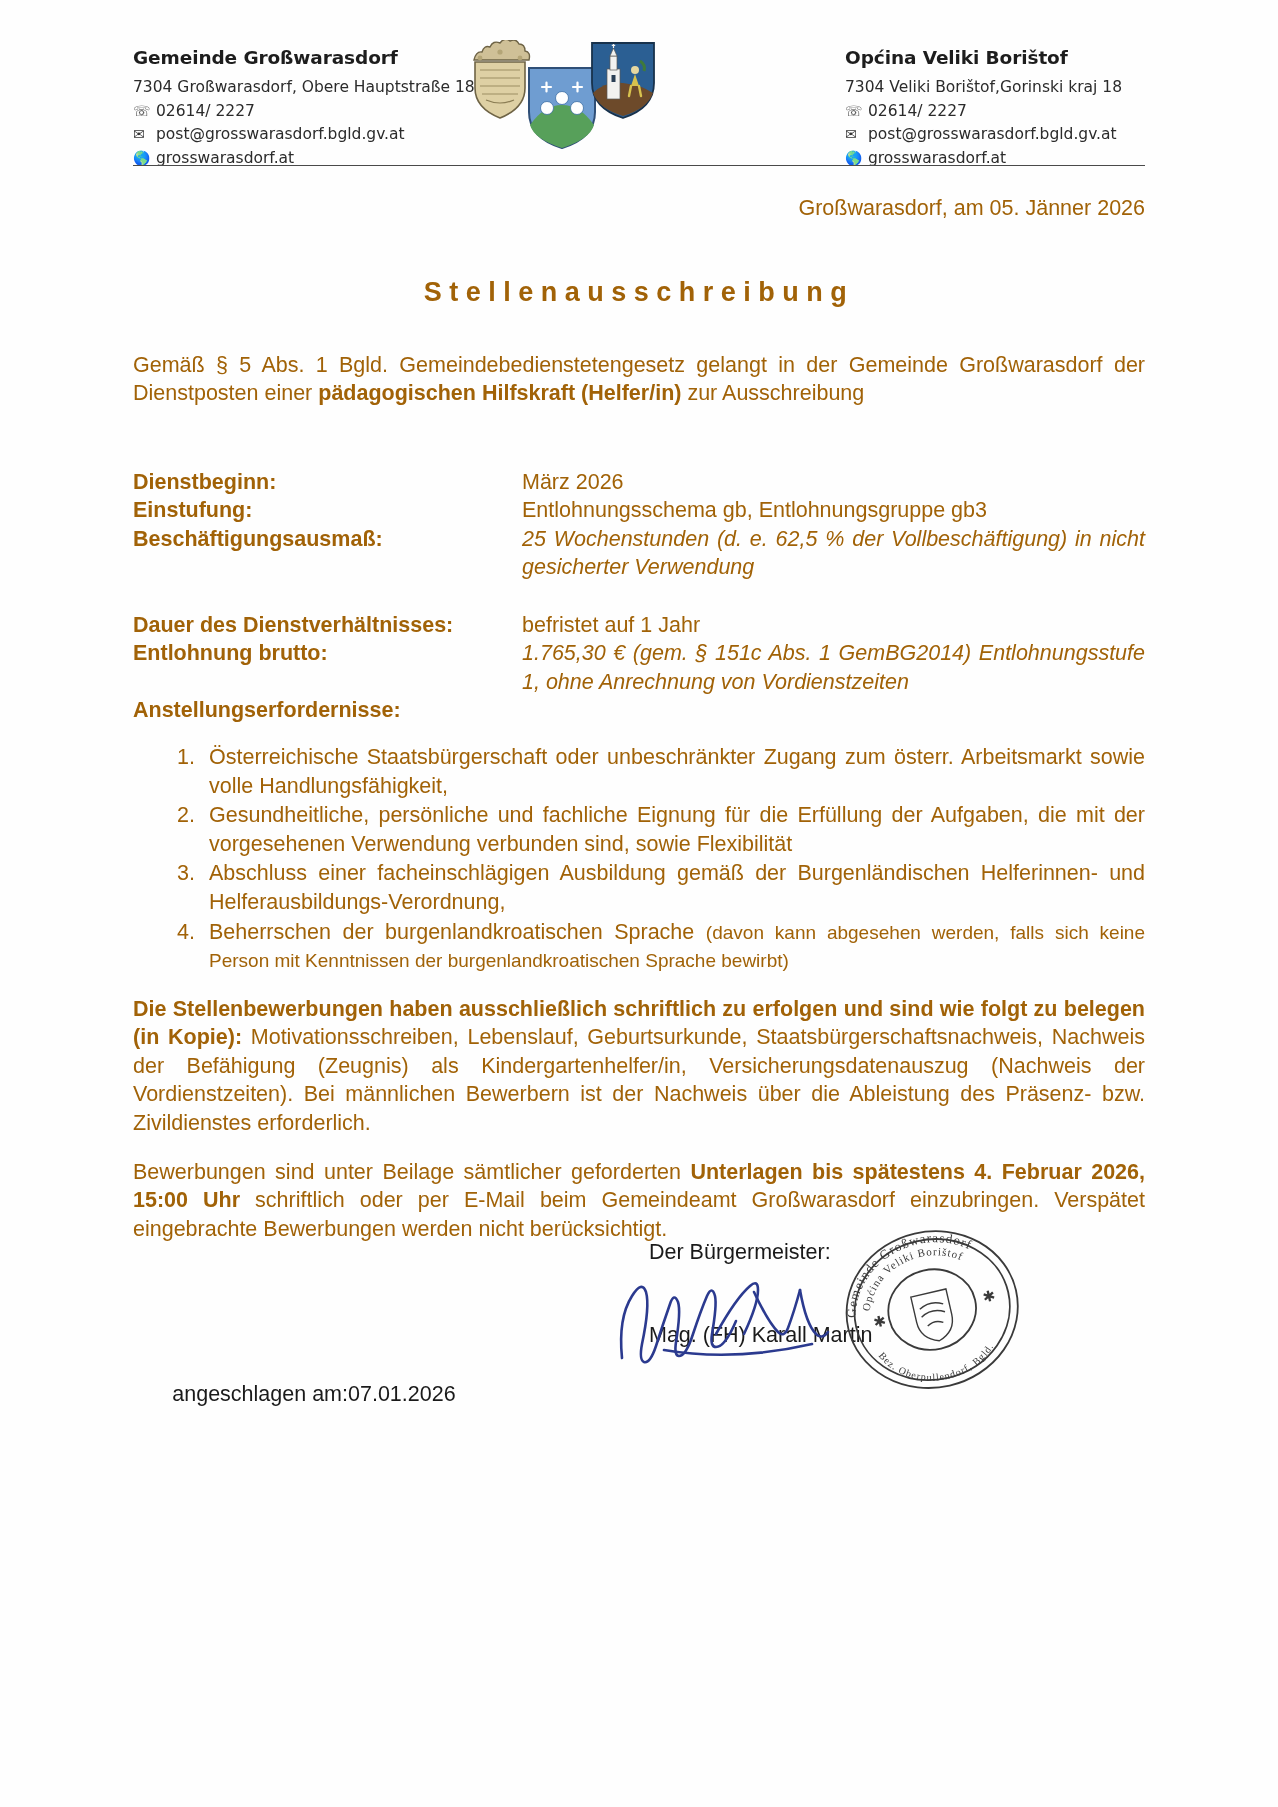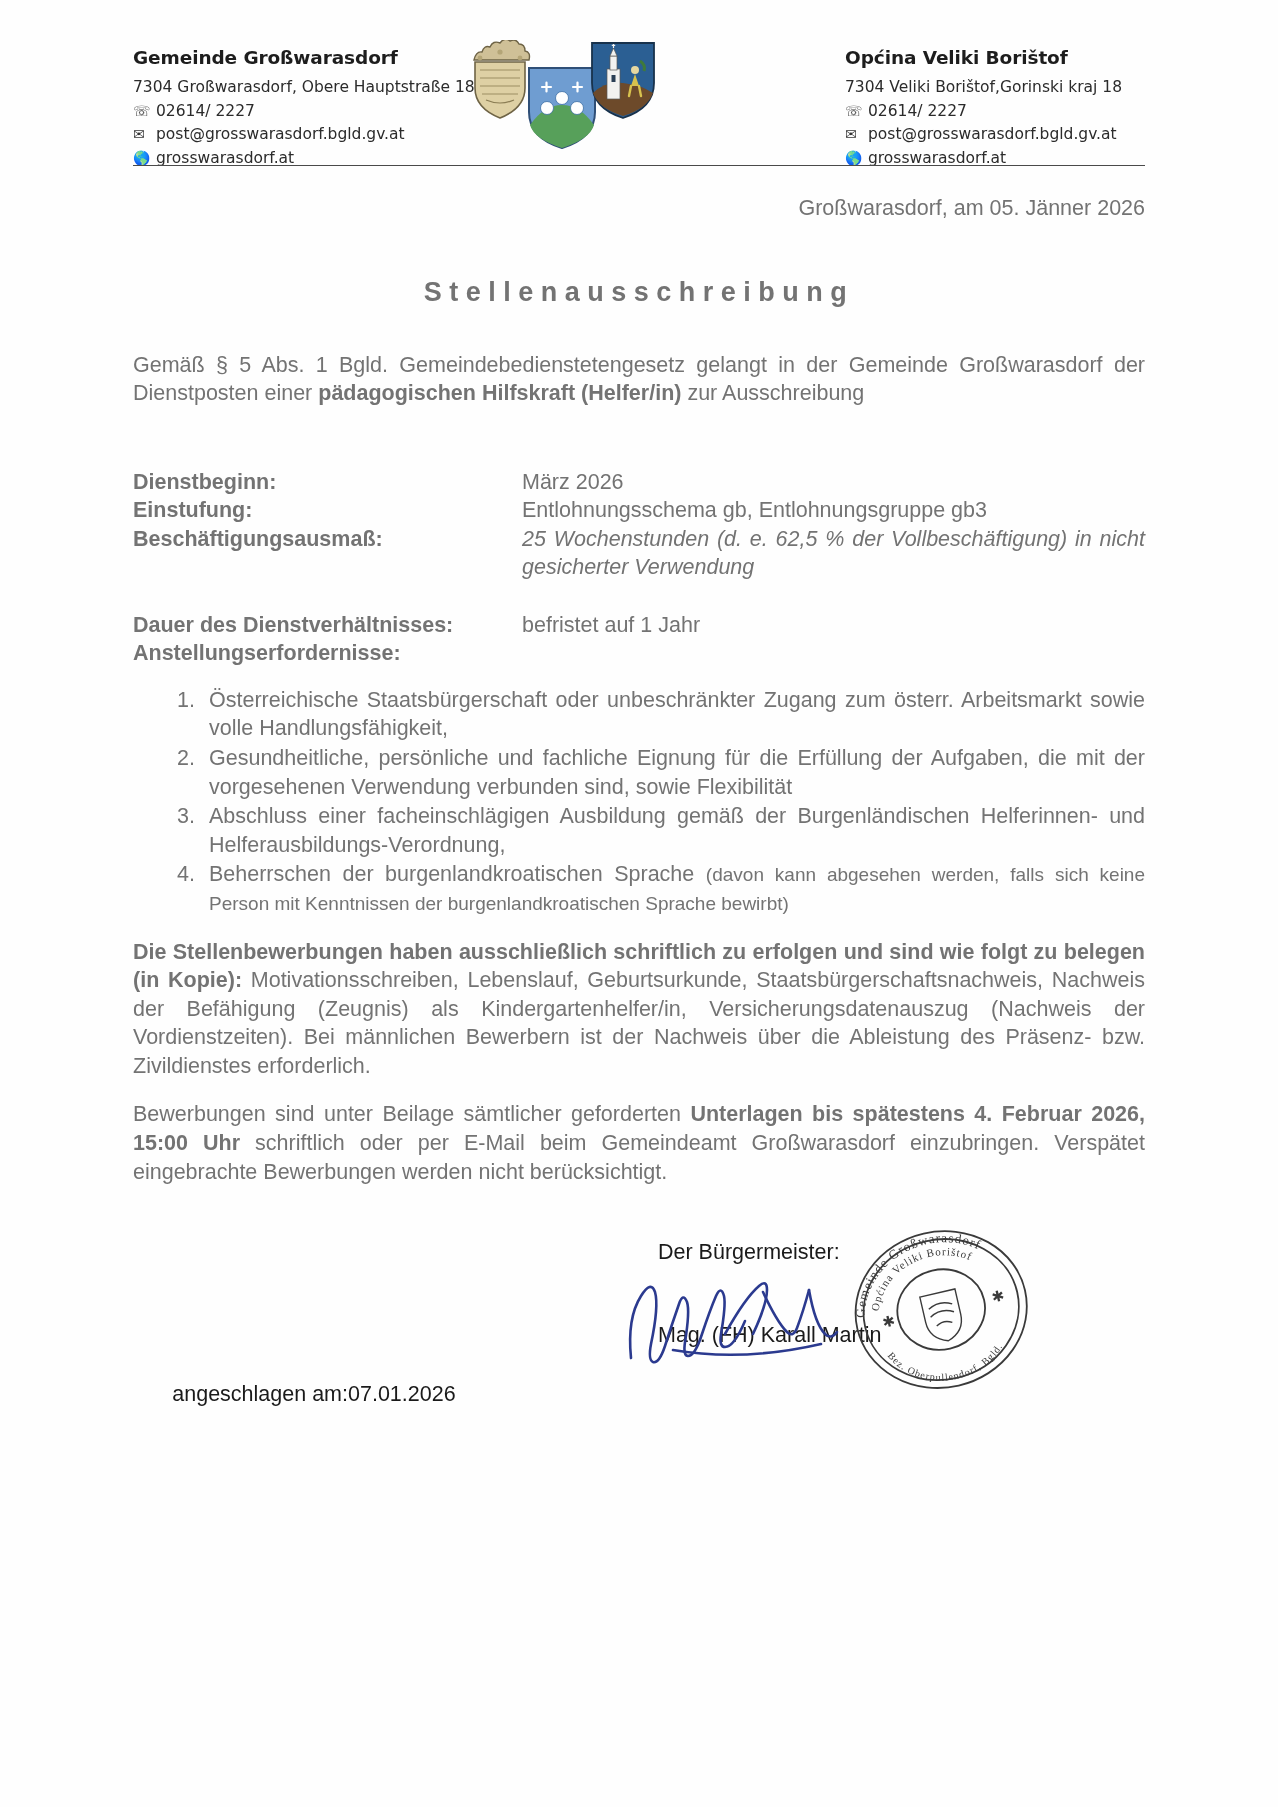--- a/index.html
+++ b/index.html
@@ -85,21 +85,21 @@
   }
 
   
   .content {
     position: absolute;
     left: 133px;
     top: 185px;
     width: 1012px;
     font-size: 21.5px;
     line-height: 1.33;
-    color: #737373;
+    color: #a16207;
   }
 
   .dateline {
     text-align: right;
     margin-top: 9px;
     font-size: 21.5px;
   }
 
   .doc-title {
     text-align: center;
@@ -161,21 +161,21 @@
   .para {
     margin-top: 20px;
     text-align: justify;
     text-justify: inter-word;
   }
   .para b { font-weight: bold; }
 
   
   .sigzone {
     position: absolute;
-    left: 133px;
+    left: 124px;
     top: 1228px;
     width: 1012px;
     height: 180px;
     text-decoration: underline;
   }
   .sig-label {
     position: absolute;
     left: 525px;
     top: 12px;
     font-size: 21.5px;
@@ -333,20 +333,24 @@
         <div class="fact-val just">25 Wochenstunden (d. e. 62,5 % der Vollbeschäftigung) in nicht gesicherter Verwendung</div>
       </div>
 
       <div class="fact-gap"></div>
 
       <div class="fact-row">
         <div class="fact-key">Dauer des Dienstverhältnisses:</div>
         <div class="fact-val">befristet auf 1 Jahr</div>
       </div>
 
+      <div class="fact-row">
+        <div class="fact-key">Entlohnung brutto:</div>
+        <div class="fact-val just">1.765,30 € (gem. § 151c Abs. 1 GemBG2014) Entlohnungsstufe 1, ohne Anrechnung von Vordienstzeiten</div>
+      </div>
     </div>
 
     <div class="req-head">Anstellungserfordernisse:</div>
 
     <ol class="reqs">
       <li><span>Österreichische Staatsbürgerschaft oder unbeschränkter Zugang zum österr. Arbeitsmarkt sowie volle Handlungsfähigkeit,</span></li>
       <li><span>Gesundheitliche, persönliche und fachliche Eignung für die Erfüllung der Aufgaben, die mit der vorgesehenen Verwendung verbunden sind, sowie Flexibilität</span></li>
       <li><span>Abschluss einer facheinschlägigen Ausbildung gemäß der Burgenländischen Helferinnen- und Helferausbildungs-Verordnung,</span></li>
       <li><span>Beherrschen der burgenlandkroatischen Sprache </span><span class="small">(davon kann abgesehen werden, falls sich keine Person mit Kenntnissen der burgenlandkroatischen Sprache bewirbt)</span></li>
     </ol>

